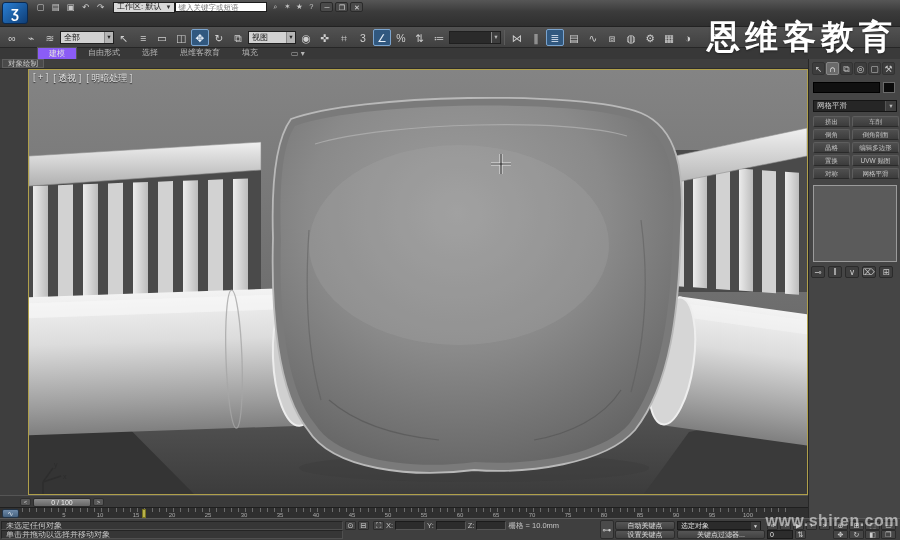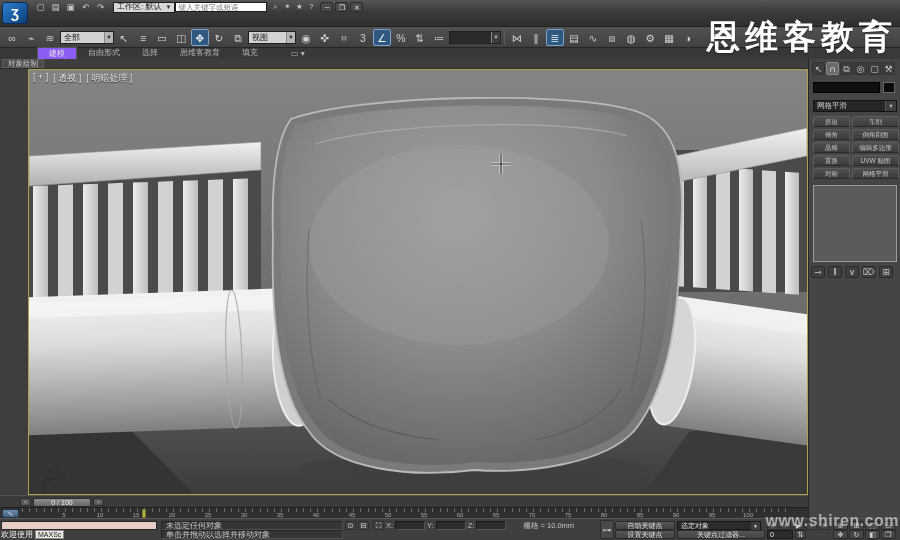--- a/index.html
+++ b/index.html
@@ -73,21 +73,21 @@
   .sb-col{display:flex;flex-direction:column;justify-content:space-between;padding:2px 1px}
   .r{display:flex;align-items:center;height:9px;gap:2px}
   .listener-pink{width:156px;height:9px;background:#e8cfc5;border:1px solid #262626}
   .listener-lbl{color:#ececec;font-size:8px}
   .listener-chip{background:#e9e6df;color:#222;font-size:7px;padding:0 2px;height:9px;line-height:8px;border:1px solid #888}
   .sunken{background:#363636;border:1px solid;border-color:#242424 #4f4f4f #4f4f4f #242424;color:#c8c8c8;padding:0 4px;height:9px;line-height:8px;white-space:nowrap;overflow:hidden}
   .grow{flex:1}
   .miniicon{width:11px;height:9px;font-size:7.5px;line-height:8px;text-align:center;color:#c9c9c9;background:#464646;border:1px solid #2b2b2b;border-radius:1px}
   .xyz label{color:#bfbfbf;font-size:7.5px}
   .xyz input{width:30px;height:9px;background:#2c2c2c;border:1px solid;border-color:#1b1b1b #555 #555 #1b1b1b;color:#ddd;font-size:7px;padding:0 2px}
-  .gridlbl{color:#c4c4c4;font-size:7.5px;margin-left:15px;white-space:nowrap}
+  .gridlbl{color:#c4c4c4;font-size:7.5px;margin-left:0;white-space:nowrap}
   .bluedot{width:7px;height:7px;background:#4a7fb5;border:1px solid #28506f;border-radius:1px}
   .keybtn{width:14px;height:19px;background:#4a4a4a;border:1px solid #2c2c2c;border-radius:2px;color:#d0d0d0;font-size:9px;line-height:18px;text-align:center;align-self:center}
   .graybtn{height:9px;background:linear-gradient(#565656,#424242);border:1px solid #2c2c2c;border-radius:2px;color:#ddd;font-size:7px;line-height:8px;text-align:center;padding:0 4px;white-space:nowrap}
   .darkdrop{height:9px;background:#2b2b2b;border:1px solid #1a1a1a;color:#ddd;font-size:7px;display:flex;align-items:center;width:84px}
   .darkdrop .t{flex:1;padding-left:3px;white-space:nowrap}
   .darkdrop .arr{width:9px;height:8px;background:#3d3d3d;font-size:5px;line-height:8px;text-align:center}
   .pbrow span{width:11px;height:9px;background:#464646;border:1px solid #2b2b2b;border-radius:1px;font-size:6.5px;line-height:8px;text-align:center;color:#ccc}
   .framefield{width:26px;height:9px;background:#2c2c2c;border:1px solid #1a1a1a;color:#e6e6e6;font-size:7px;padding:0 2px}
   .navgrid{display:grid;grid-template-columns:repeat(4,15px);gap:1px}
   .navgrid span{width:15px;height:9px;background:#464646;border:1px solid #2b2b2b;border-radius:1px;font-size:7px;line-height:8px;text-align:center;color:#cfcfcf}
@@ -373,29 +373,20 @@
       <span class="tickn" style="left: 546px;">75</span>
       <span class="tickn" style="left: 582px;">80</span>
       <span class="tickn" style="left: 618px;">85</span>
       <span class="tickn" style="left: 654px;">90</span>
       <span class="tickn" style="left: 690px;">95</span>
       <span class="tickn" style="left: 726px;">100</span>
     </div>
 </div>
 
 <div class="statusbar">
-  <div class="sb-col" style="width:160px">
-    <div class="r">
-        <span class="listener-pink"></span>
-      </div>
-    <div class="r">
-      <span class="listener-lbl">欢迎使用</span>
-      <span class="listener-chip">MAXSc</span>
-    </div>
-  </div>
   <div class="sb-col grow">
     <div class="r">
         <span class="sunken grow">未选定任何对象</span>
       </div>
     <div class="r">
         <span class="sunken grow">单击并拖动以选择并移动对象</span>
       </div>
   </div>
   <div class="sb-col" style="width:28px">
     <div class="r">

